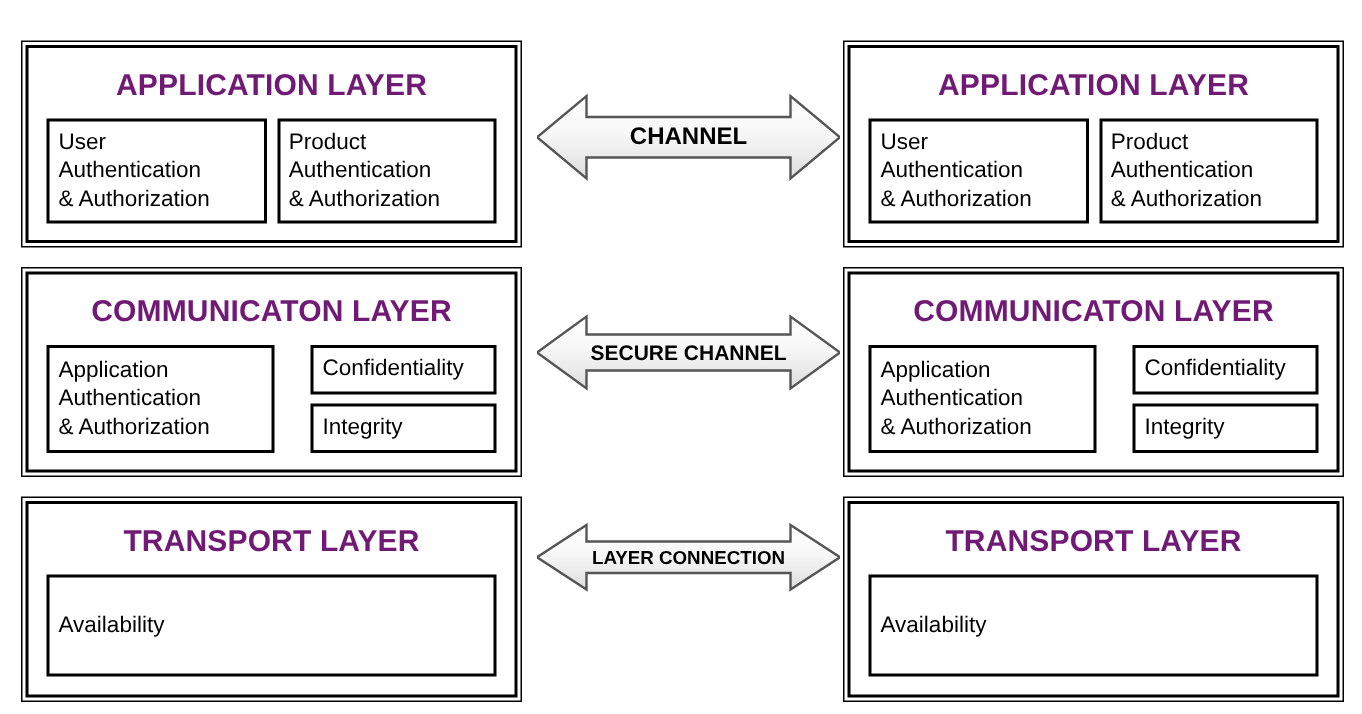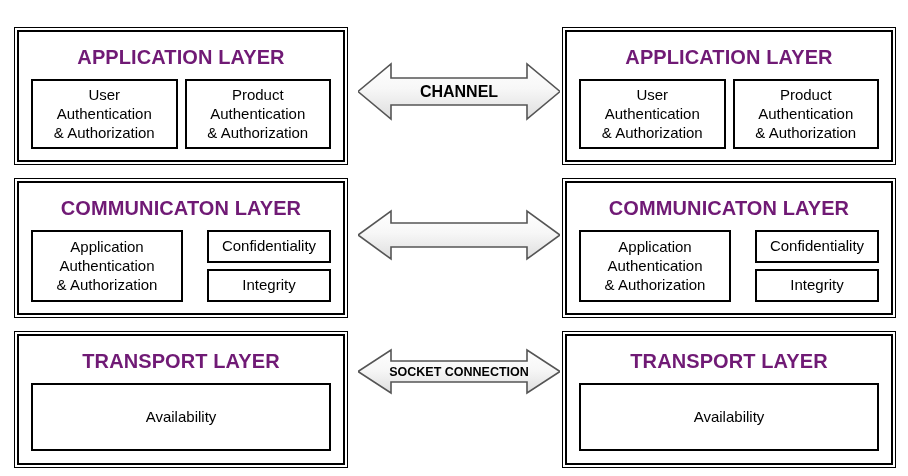--- a/index.html
+++ b/index.html
@@ -66,21 +66,21 @@
     display: flex;
     gap: 7px;
     align-items: stretch;
   }
   .box {
     box-sizing: border-box;
     border: 2px solid #000000;
     background: #ffffff;
     display: flex;
     flex-direction: column;
-    align-items: center;
+    align-items: flex-start;
     justify-content: center;
     text-align: center;
     font-size: 15px;
     line-height: 1.28;
     color: #000000;
     padding: 4px 6px;
   }
   .box .ln { display: block; white-space: nowrap; }
 
   
@@ -260,29 +260,30 @@
     <svg viewBox="0 0 202 52" preserveAspectRatio="none">
       <defs>
         <linearGradient id="gradSecure" x1="0" y1="0" x2="0" y2="1">
           <stop offset="0%" stop-color="#ffffff"></stop>
           <stop offset="45%" stop-color="#f7f7f7"></stop>
           <stop offset="100%" stop-color="#dedede"></stop>
         </linearGradient>
       </defs>
       <polygon points="0,26 33,2 33,14 169,14 169,2 202,26 169,50 169,38 33,38 33,50" fill="url(#gradSecure)" stroke="#555555" stroke-width="1.6" stroke-linejoin="miter"></polygon>
     </svg>
+    <div class="arrow-label">SECURE CHANNEL</div>
   </div>
 
   <div class="arrow" id="arrow-socket">
     <svg viewBox="0 0 202 47" preserveAspectRatio="none">
       <defs>
         <linearGradient id="gradSocket" x1="0" y1="0" x2="0" y2="1">
           <stop offset="0%" stop-color="#ffffff"></stop>
           <stop offset="45%" stop-color="#f7f7f7"></stop>
           <stop offset="100%" stop-color="#dedede"></stop>
         </linearGradient>
       </defs>
       <polygon points="0,23.5 33,2 33,13 169,13 169,2 202,23.5 169,45 169,34 33,34 33,45" fill="url(#gradSocket)" stroke="#555555" stroke-width="1.6" stroke-linejoin="miter"></polygon>
     </svg>
-    <div class="arrow-label">SOCKET CONNECTION</div>
+    <div class="arrow-label">LAYER CONNECTION</div>
   </div>
 
 </div>
 
 </body></html>

